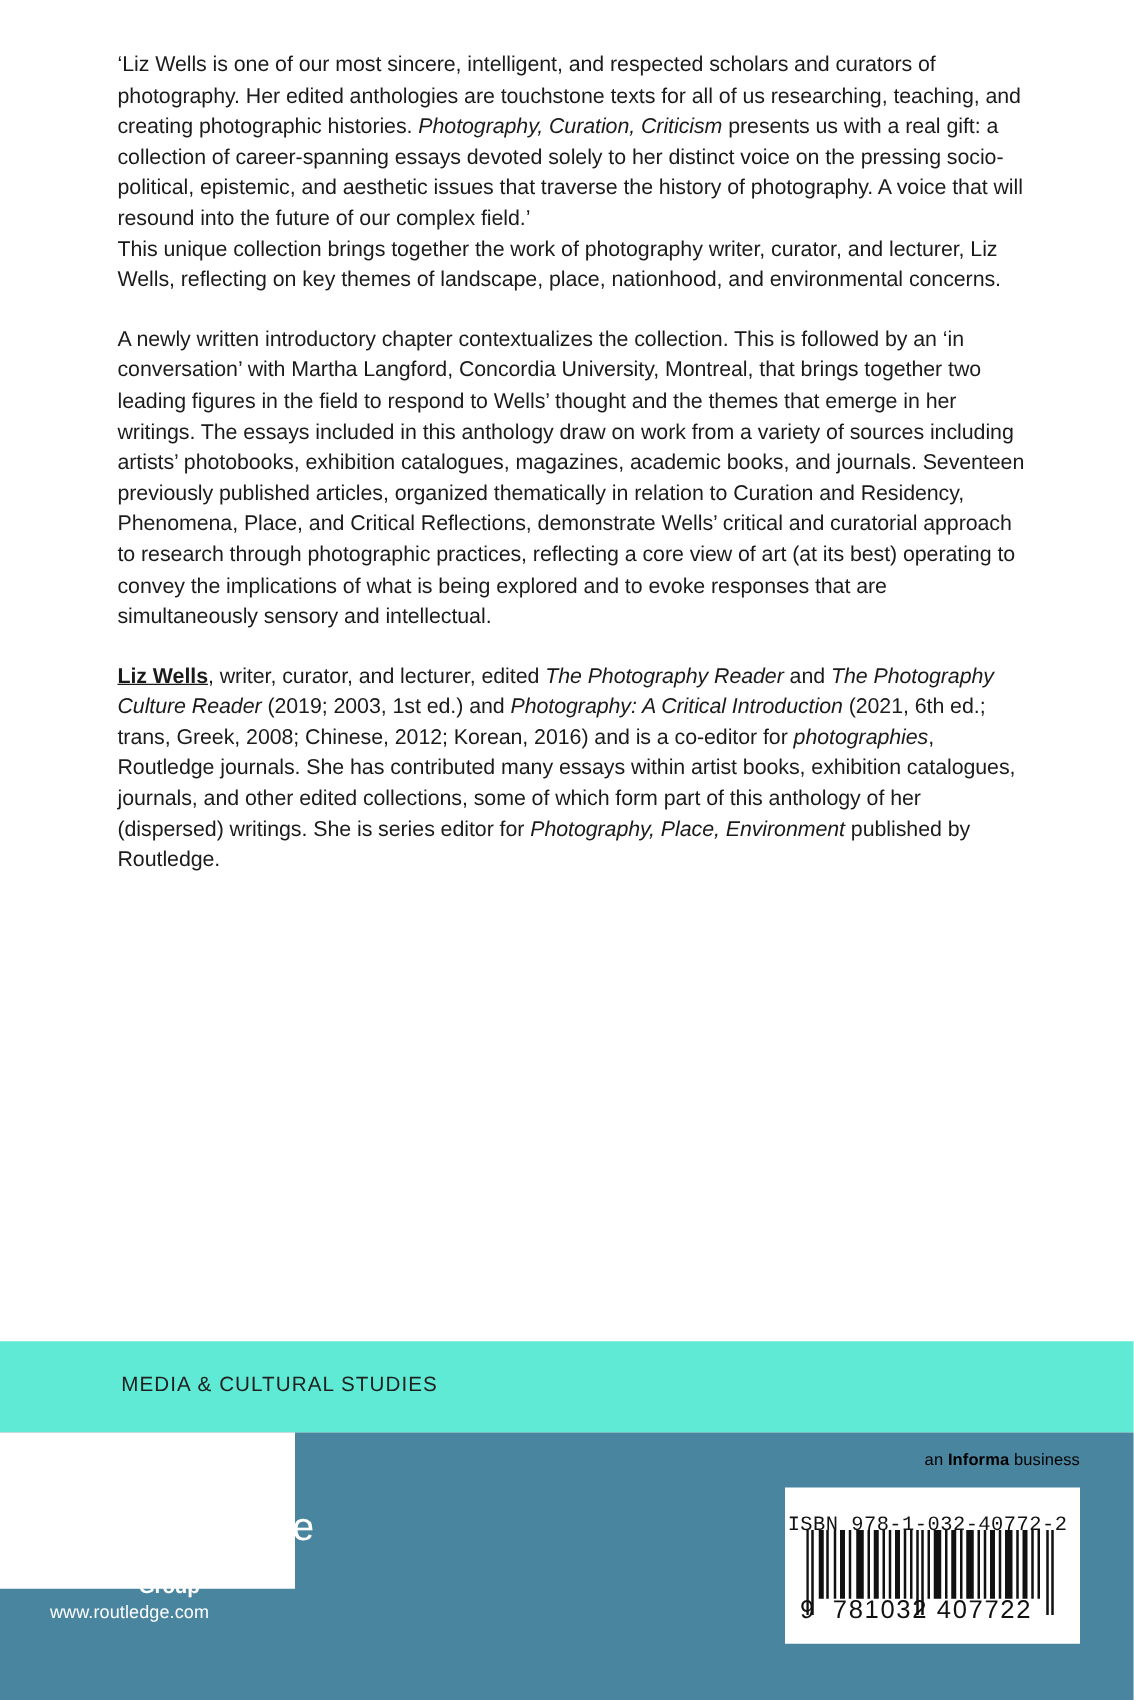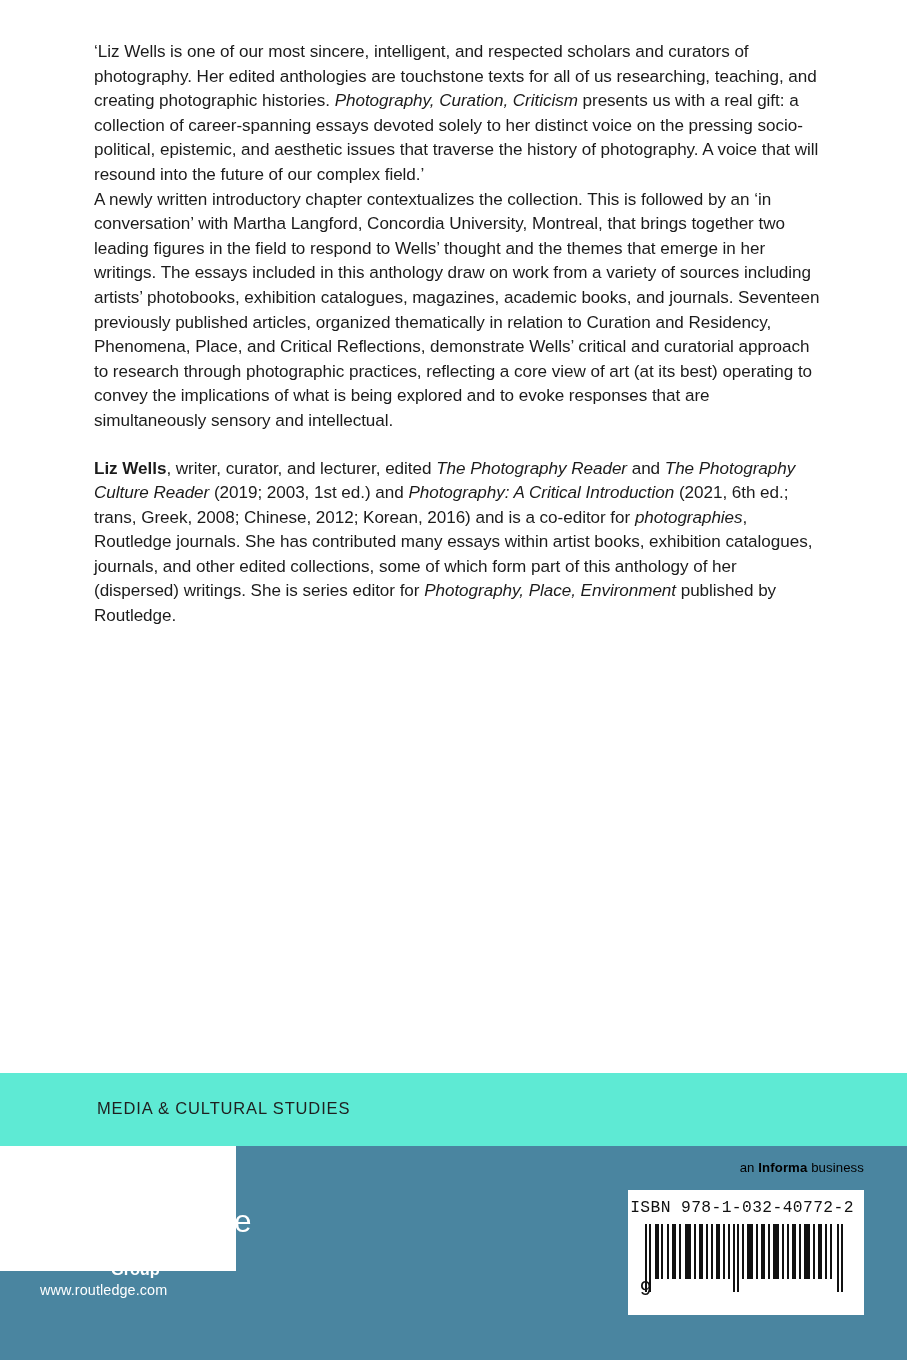--- a/index.html
+++ b/index.html
@@ -38,21 +38,21 @@
 
   .attribution {
     font-size: 17.1px;
     line-height: 24.6px;
     margin: 0 0 23px 0;
   }
   .attribution .who { font-weight: bold; }
   .attribution .where { font-style: italic; }
 
   .it { font-style: italic; }
-  .bd { font-weight: bold; }
+  .bd { font-weight: bold; text-decoration: underline; }
 
   
   .series-band {
     position: absolute;
     left: 0;
     top: 1073px;
     width: 907px;
     height: 73px;
     background: #d2cfc6;
   }
@@ -153,21 +153,21 @@
     position: absolute;
     left: 628px;
     top: 1190px;
     width: 236px;
     height: 125px;
     background: #ffffff;
   }
   .isbn-text {
     position: absolute;
     left: 0;
-    top: 8px;
+    top: 20px;
     width: 228px;
     text-align: center;
     font-family: "Liberation Mono", monospace;
     font-size: 16.3px;
     letter-spacing: 0.4px;
     color: #111111;
     white-space: nowrap;
   }
   .bars {
     position: absolute;
@@ -199,20 +199,21 @@
   }
 </style>
 </head>
 <body style="background: rgb(255, 255, 255);">
 
 <div class="content">
 
   <p class="para tight"><span>‘Liz Wells is one of our most sincere, intelligent, and respected scholars and curators of photography. Her edited anthologies are touchstone texts for all of us researching, teaching, and creating photographic histories. </span><span class="it">Photography, Curation, Criticism</span><span> presents us with a real gift: a collection of career-spanning essays devoted solely to her distinct voice on the pressing socio-political, epistemic, and aesthetic issues that traverse the history of photography. A voice that will resound into the future of our complex field.’</span></p>
 
 
+  <p class="para">This unique collection brings together the work of photography writer, curator, and lecturer, Liz Wells, reflecting on key themes of landscape, place, nationhood, and environmental concerns.</p>
 
   <p class="para">A newly written introductory chapter contextualizes the collection. This is followed by an ‘in conversation’ with Martha Langford, Concordia University, Montreal, that brings together two leading figures in the field to respond to Wells’ thought and the themes that emerge in her writings. The essays included in this anthology draw on work from a variety of sources including artists’ photobooks, exhibition catalogues, magazines, academic books, and journals. Seventeen previously published articles, organized thematically in relation to Curation and Residency, Phenomena, Place, and Critical Reflections, demonstrate Wells’ critical and curatorial approach to research through photographic practices, reflecting a core view of art (at its best) operating to convey the implications of what is being explored and to evoke responses that are simultaneously sensory and intellectual.</p>
 
 
   <p class="para"><span class="bd">Liz Wells</span><span>, writer, curator, and lecturer, edited </span><span class="it">The Photography Reader</span><span> and </span><span class="it">The Photography Culture Reader</span><span> (2019; 2003, 1st ed.) and </span><span class="it">Photography: A Critical Introduction</span><span> (2021, 6th ed.; trans, Greek, 2008; Chinese, 2012; Korean, 2016) and is a co-editor for </span><span class="it">photographies</span><span>, Routledge journals. She has contributed many essays within artist books, exhibition catalogues, journals, and other edited collections, some of which form part of this anthology of her (dispersed) writings. She is series editor for </span><span class="it">Photography, Place, Environment</span><span> published by Routledge.</span></p>
 
 </div>
 
 <div class="series-band" style="background: #5eead4;">
   <div class="series-label">MEDIA &amp; CULTURAL STUDIES</div>
@@ -275,17 +276,18 @@
             <rect x="159" y="0" width="6" height="55"></rect>
               <rect x="168" y="0" width="2" height="55"></rect>
             <rect x="173" y="0" width="4" height="55"></rect>
               <rect x="180" y="0" width="2" height="55"></rect>
             <rect x="185" y="0" width="2" height="55"></rect>
             <rect x="192" y="0" width="2" height="68"></rect>
               <rect x="196" y="0" width="2" height="68"></rect>
           </g>
         </svg>
       </div>
+      <div class="barcode-digits">781032 407722</div>
     </div>
   </div>
 
 
 </div>
 
 </body></html>

